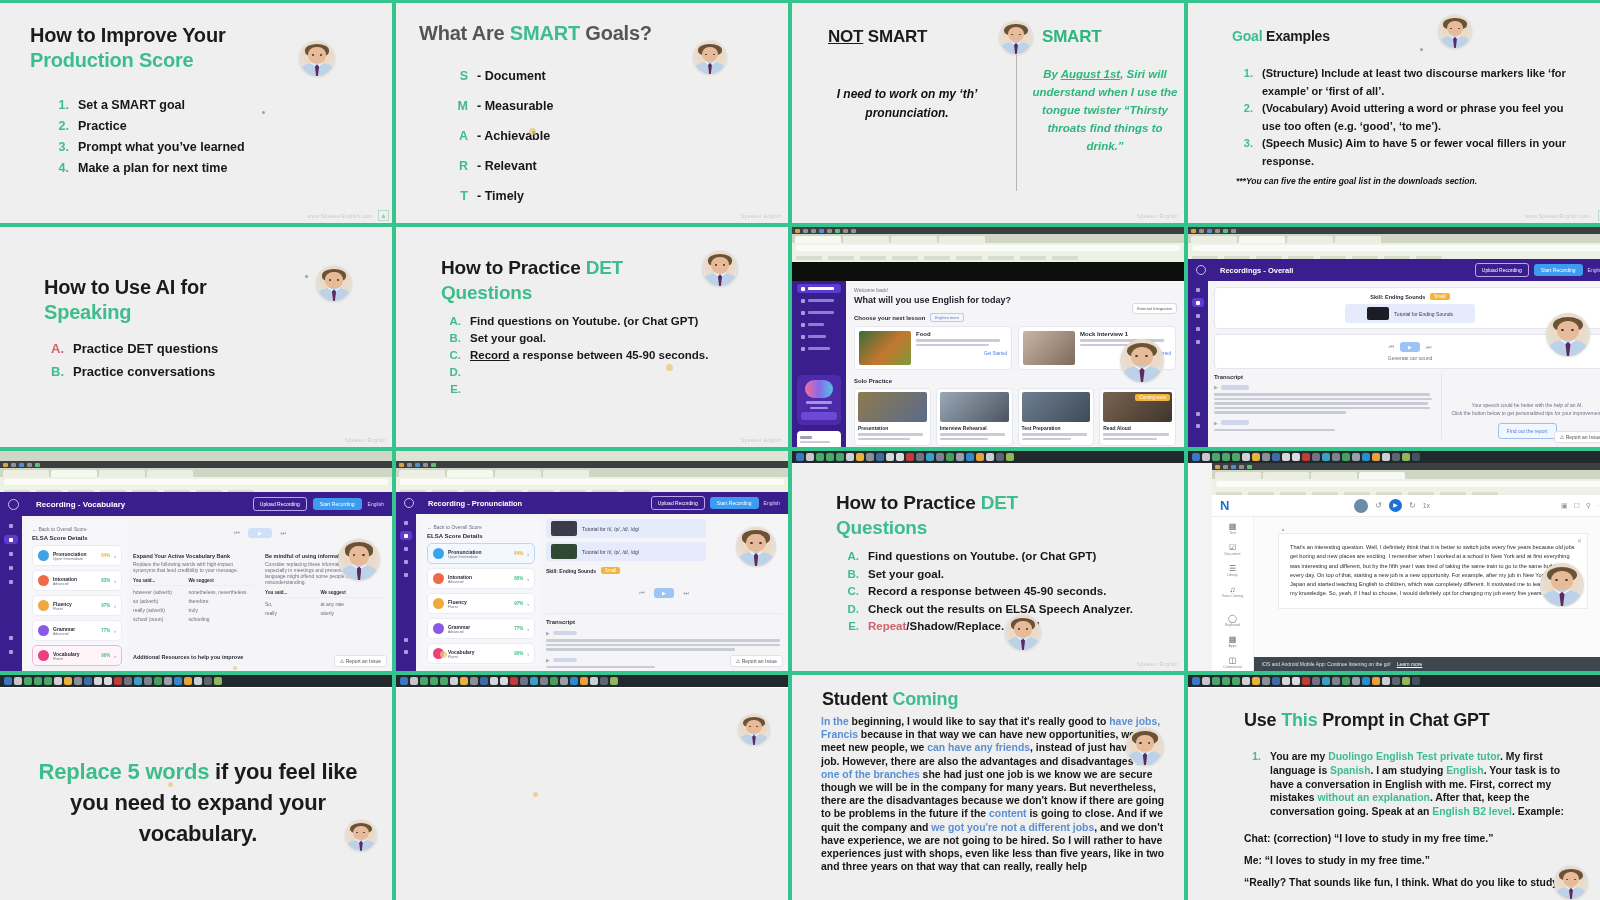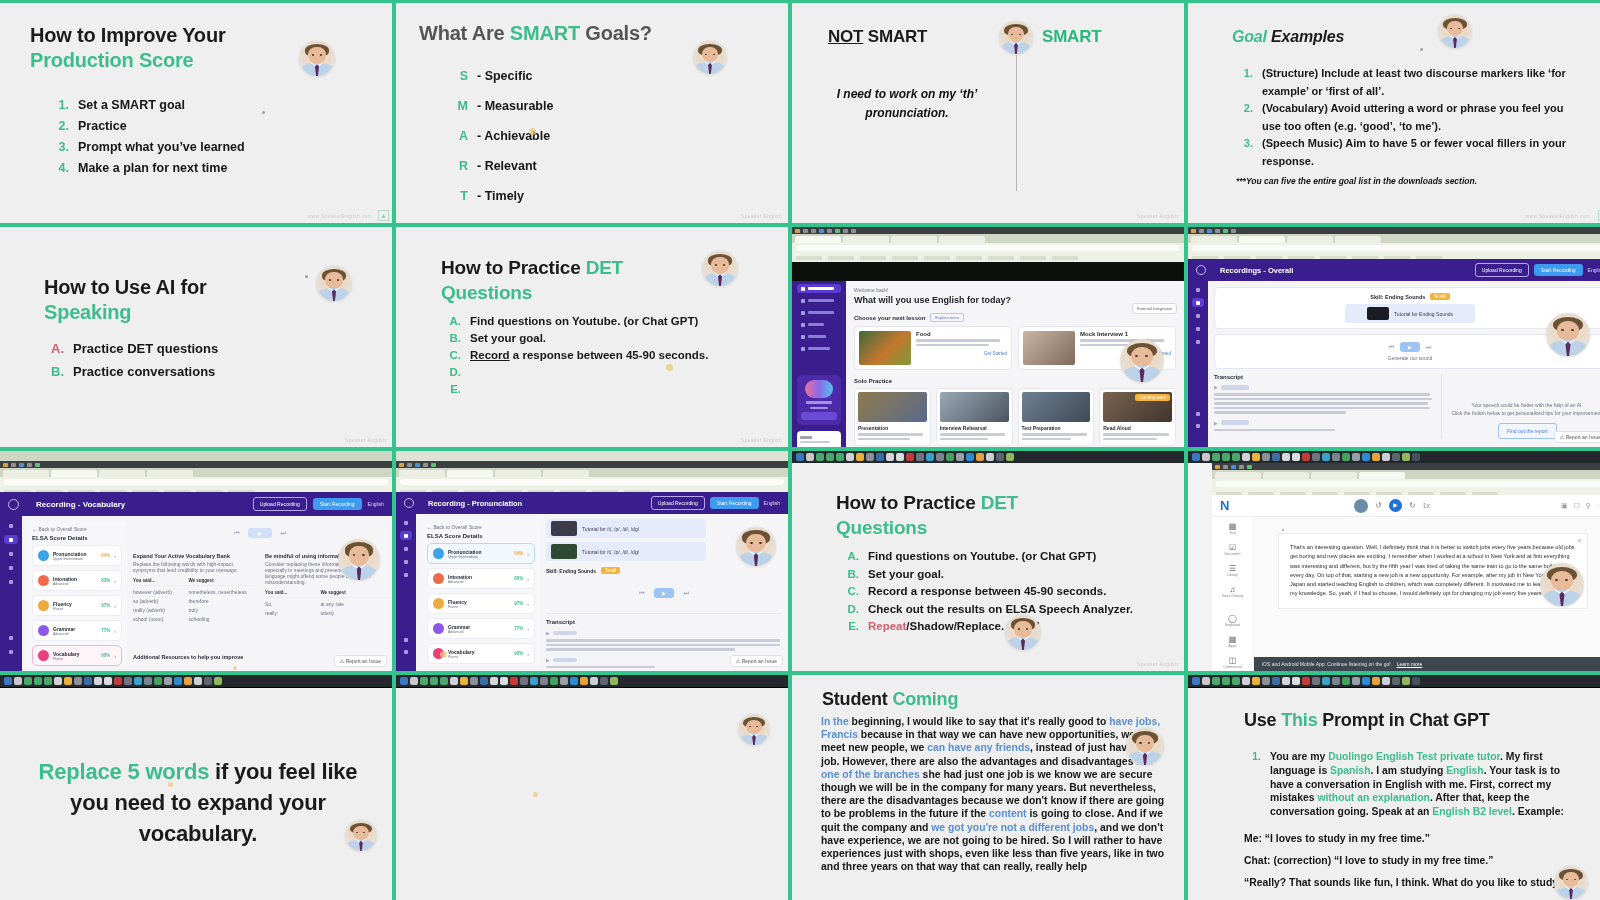--- a/index.html
+++ b/index.html
@@ -14,21 +14,21 @@
     display: grid;
     grid-template-columns: 392px 392px 392px 424px;
     grid-template-rows: 220px 220px 220px 240px;
     background: #35c48e;
     gap: 4px;
     padding: 3px 0 0 0;
   }
   .cell {
     position: relative;
     overflow: hidden;
-    background: #000000;
+    background: #ffffff;
   }
   .slide {
     position: absolute; inset: 0;
     background: #eeefee;
     padding: 0;
   }
 
   
   .avatar {
     position: absolute;
@@ -147,21 +147,21 @@
   </div>
 
   <div class="cell">
     <div class="slide">
       <div class="tt" style="position:absolute;left:23px;top:19px;font-size:20px;color:#555;">
         <span>What Are </span><span class="grn">SMART</span><span> Goals?</span>
       </div>
       <div style="position:absolute;left:55px;top:58px;font-size:12.5px;line-height:30px;">
         <div class="li">
             <span class="mk">S</span>
-            <span class="bdy">- Specific</span>
+            <span class="bdy">- Document</span>
           </div>
         <div class="li">
             <span class="mk">M</span>
             <span class="bdy">- Measurable</span>
           </div>
         <div class="li">
             <span class="mk">A</span>
             <span class="bdy">- Achievable</span>
           </div>
         <div class="li">
@@ -188,36 +188,39 @@
   </div>
 
   <div class="cell">
     <div class="slide">
       <div class="tt" style="position:absolute;left:36px;top:24px;font-size:17px;">
         <u>NOT</u><span> SMART</span>
       </div>
       <div class="tt grn2" style="position:absolute;left:250px;top:24px;font-size:17px;"><span>SMART</span></div>
       <div style="position:absolute;left:224px;top:44px;width:1px;height:144px;background:#bcb4ab;"></div>
       <div style="position:absolute;left:22px;top:82px;width:186px;text-align:center;font-size:12px;line-height:19px;font-weight:bold;font-style:italic;color:#111;">I need to work on my ‘th’ pronunciation.</div>
+      <div style="position:absolute;left:238px;top:62px;width:150px;text-align:center;font-size:11.5px;line-height:18px;font-weight:bold;font-style:italic;color:#2cb67d;">
+        <span>By </span><u>August 1st</u><span>, Siri will understand when I use the tongue twister “Thirsty throats find things to drink.”</span>
+      </div>
       <div class="avatar" style="left:207px;top:18px;width:34px;height:34px;">
           <div class="hair"></div>
           <div class="face"></div>
           <div class="eyeL"></div>
           <div class="eyeR"></div>
           <div class="shirt"></div>
           <div class="collar"></div>
           <div class="tie"></div>
         </div>
       <span class="wm">Speaker English</span>
     </div>
   </div>
 
   <div class="cell">
     <div class="slide">
-      <div class="tt" style="position:absolute;left:44px;top:25px;font-size:16px;font-style:italic;">
+      <div class="tt" style="position:absolute;left:44px;top:25px;font-size:14px;">
         <span class="grn">Goal</span><span> Examples</span>
       </div>
       <div style="position:absolute;left:48px;top:62px;width:330px;font-size:11px;line-height:17.5px;">
         <div class="li">
             <span class="mk">1.</span>
             <span class="bdy">(Structure) Include at least two discourse markers like ‘for example’ or ‘first of all’.</span>
           </div>
         <div class="li">
             <span class="mk">2.</span>
             <span class="bdy">(Vocabulary) Avoid uttering a word or phrase you feel you use too often (e.g. ‘good’, ‘to me’).</span>
@@ -1247,22 +1250,22 @@
     </div>
     <div class="slide" style="top:13px;">
       <div class="tt" style="position:absolute;left:56px;top:22px;font-size:18px;">
         <span>Use </span><span class="grn">This</span><span> Prompt in Chat GPT</span>
       </div>
       <div class="li" style="position:absolute;left:56px;right:44px;top:62px;font-size:10.4px;line-height:13.8px;">
         <span class="mk">1.</span>
         <span class="bdy"><span>You are my </span><span class="grn">Duolingo English Test private tutor</span><span>. My first language is </span><span class="grn">Spanish</span><span>. I am studying </span><span class="grn">English</span><span>. Your task is to have a conversation in English with me. First, correct my mistakes </span><span class="grn">without an explanation</span><span>. After that, keep the conversation going. Speak at an </span><span class="grn">English B2 level</span><span>. Example:</span></span>
       </div>
       <div style="position:absolute;left:56px;right:30px;top:140px;font-size:10.4px;line-height:22px;font-weight:bold;color:#141414;">
+        <div>Chat: (correction) “I love to study in my free time.”</div>
         <div>Me: “I loves to study in my free time.”</div>
-        <div>Chat: (correction) “I love to study in my free time.”</div>
         <div>“Really? That sounds like fun, I think. What do you like to study?”</div>
         <div>I will start. Do you understand?</div>
       </div>
       <div class="avatar" style="left:366px;top:178px;width:34px;height:34px;">
           <div class="hair"></div>
           <div class="face"></div>
           <div class="eyeL"></div>
           <div class="eyeR"></div>
           <div class="shirt"></div>
           <div class="collar"></div>

